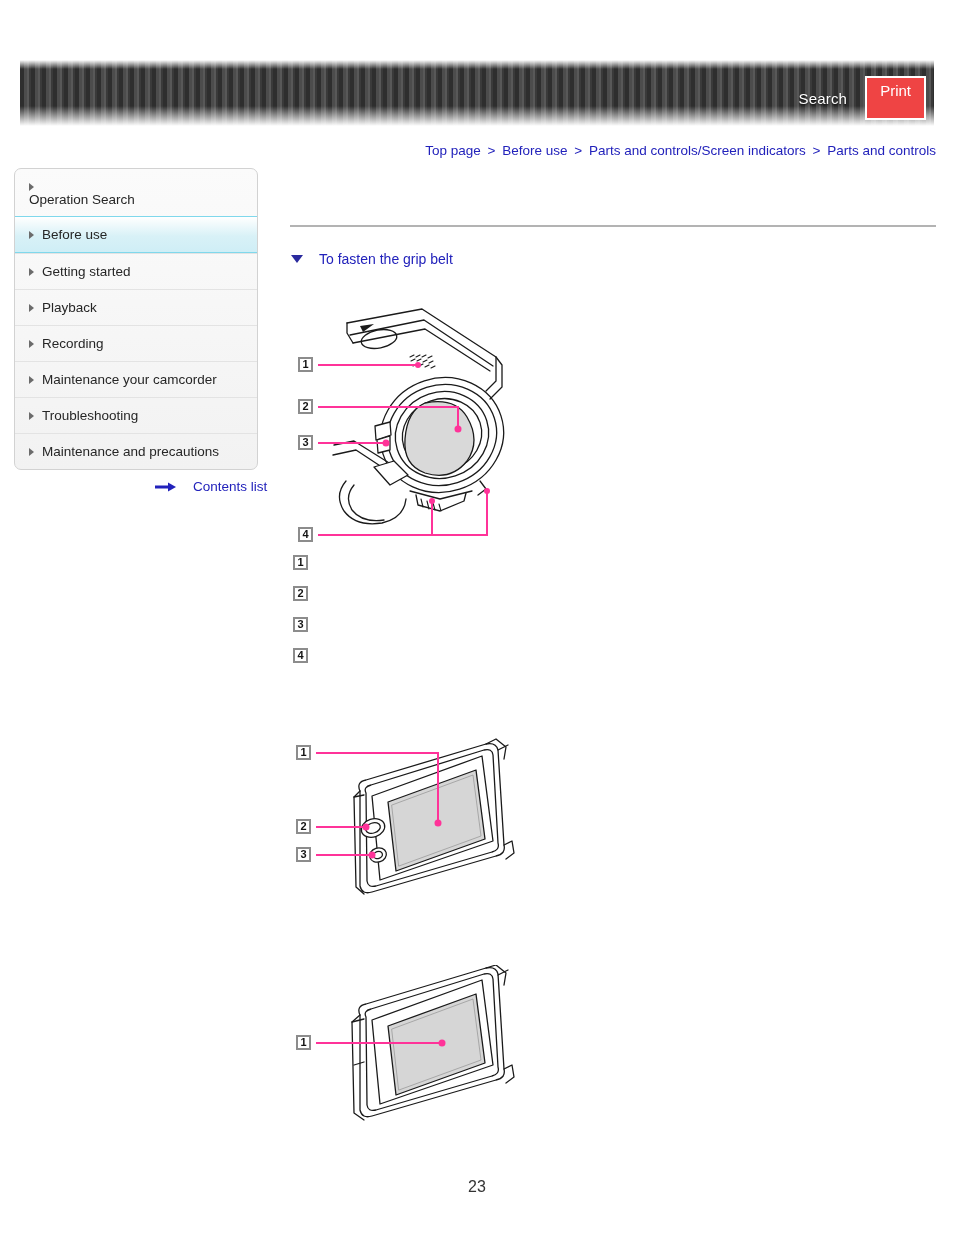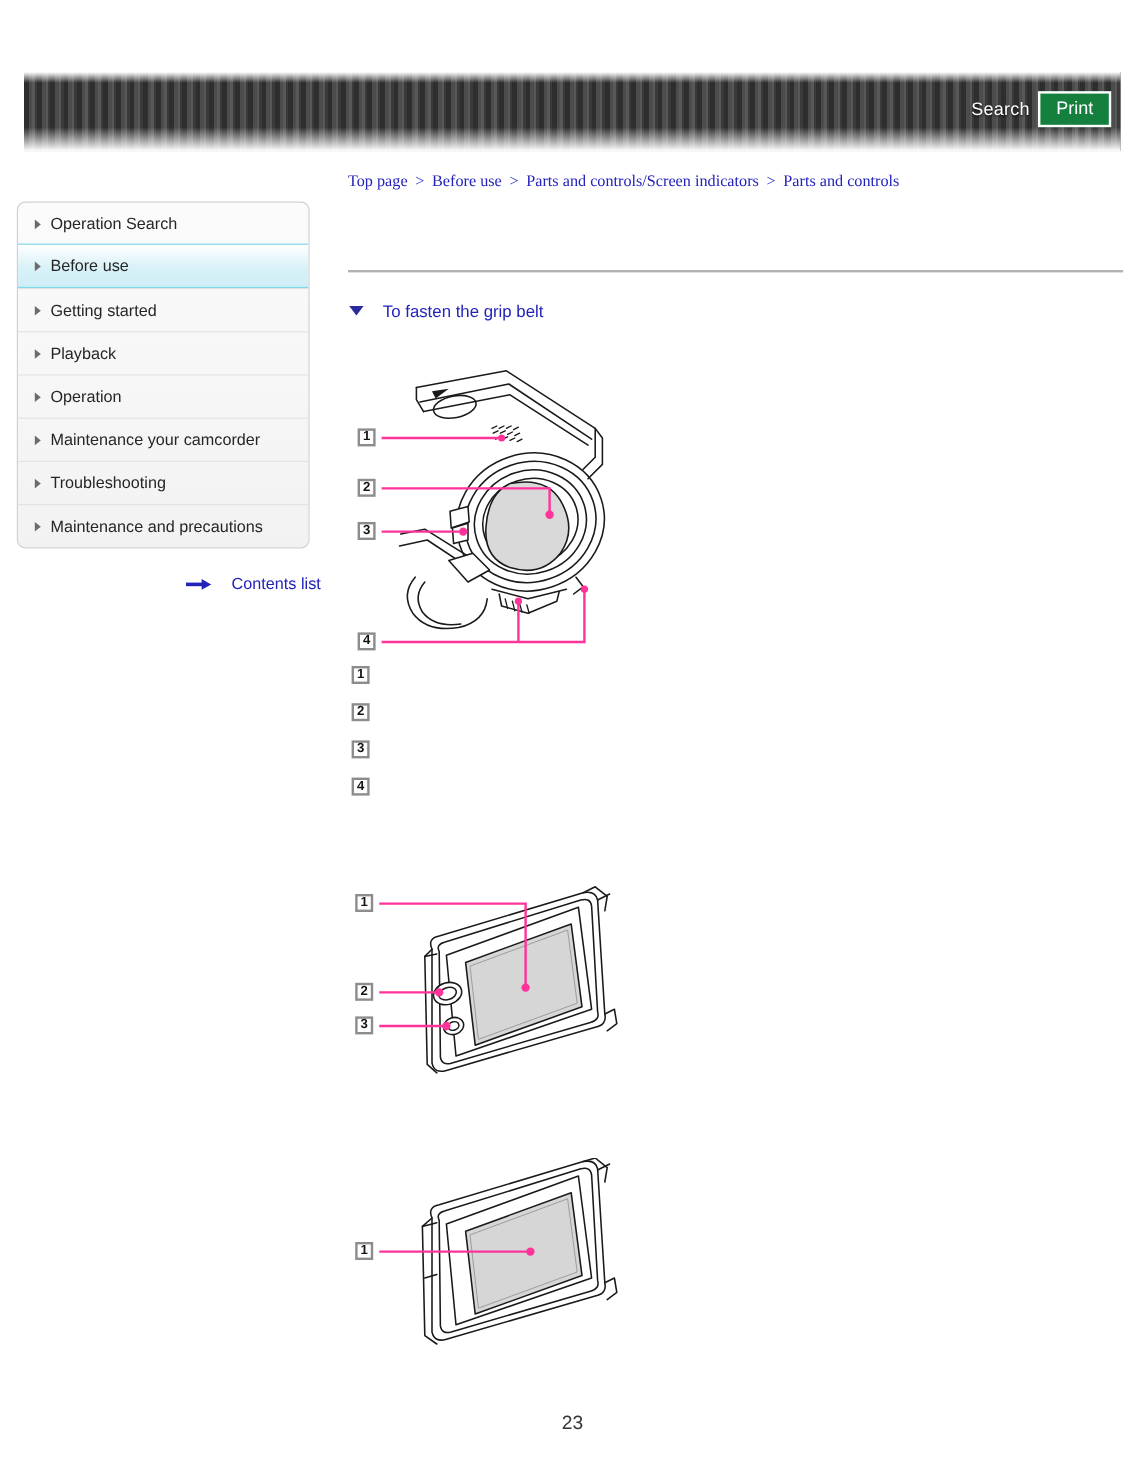--- a/index.html
+++ b/index.html
@@ -39,51 +39,51 @@
         #4c4c4c 4px, #4c4c4c 7px,
         #585858 7px, #585858 9px,
         #3a3a3a 9px, #3a3a3a 11px);
   }
   #header-actions {
     position: absolute;
     right: 8px;
     top: 16px;
     display: flex;
     align-items: center;
-    gap: 7px;
+    gap: 18px;
     z-index: 3;
   }
   #search-link {
     color: #ffffff;
     font-size: 15px;
     letter-spacing: .2px;
     text-shadow: 0 1px 2px rgba(0,0,0,.85);
     cursor: pointer;
     line-height: 1;
   }
   #print-button {
     color: #ffffff;
     font-size: 15px;
     line-height: 1;
-    padding: 5px 13px 6px;
+    padding: 5px 13px 20px;
     border: 2px solid #ffffff;
-    background: #15803d;
+    background: #ef4444;
     cursor: pointer;
   }
 
   
   #breadcrumb {
     position: absolute;
     left: 290px;
     top: 143px;
     width: 646px;
+    text-align: right;
     font-size: 13.5px;
     color: #2222bb;
     white-space: nowrap;
-    font-family: Liberation Serif, serif;
   }
   #breadcrumb .crumb { cursor: pointer; }
   #breadcrumb .sep { margin: 0 3px; }
 
   
   #sidebar {
     position: absolute;
     left: 14px;
     top: 168px;
     width: 244px;
@@ -99,21 +99,21 @@
     align-items: flex-start;
     padding: 9px 10px 9px 14px;
     border-top: 1px solid #e3e3e3;
     font-size: 13.5px;
     color: #262626;
     cursor: pointer;
     line-height: 17px;
     min-height: 13px;
     box-sizing: border-box;
   }
-  .nav-item:first-child { border-top: none; }
+  .nav-item:first-child { border-top: none; flex-direction: column; }
   .nav-item .bullet {
     flex: 0 0 auto;
     width: 10px;
     margin-top: 5px;
     margin-right: 3px;
   }
   .nav-item .bullet::before {
     content: "";
     display: block;
     width: 0; height: 0;
@@ -259,21 +259,21 @@
   <div class="nav-item">
     <span class="bullet"></span>
     <span class="nav-label">Getting started</span>
   </div>
   <div class="nav-item">
     <span class="bullet"></span>
     <span class="nav-label">Playback</span>
   </div>
   <div class="nav-item">
     <span class="bullet"></span>
-    <span class="nav-label">Operation</span>
+    <span class="nav-label">Recording</span>
   </div>
   <div class="nav-item">
     <span class="bullet"></span>
     <span class="nav-label">Maintenance your camcorder</span>
   </div>
   <div class="nav-item">
     <span class="bullet"></span>
     <span class="nav-label">Troubleshooting</span>
   </div>
   <div class="nav-item">

